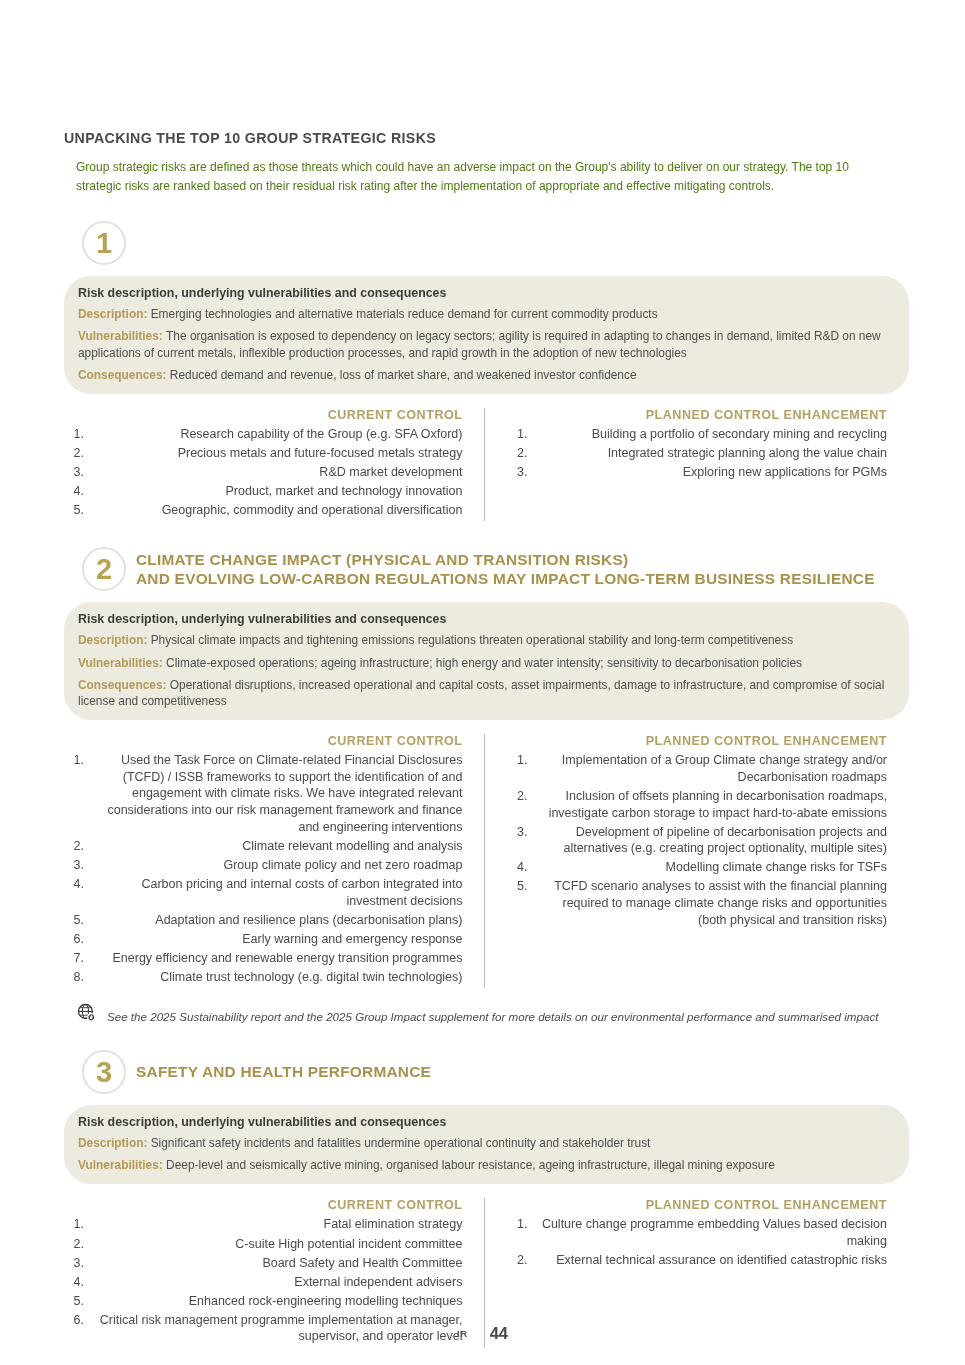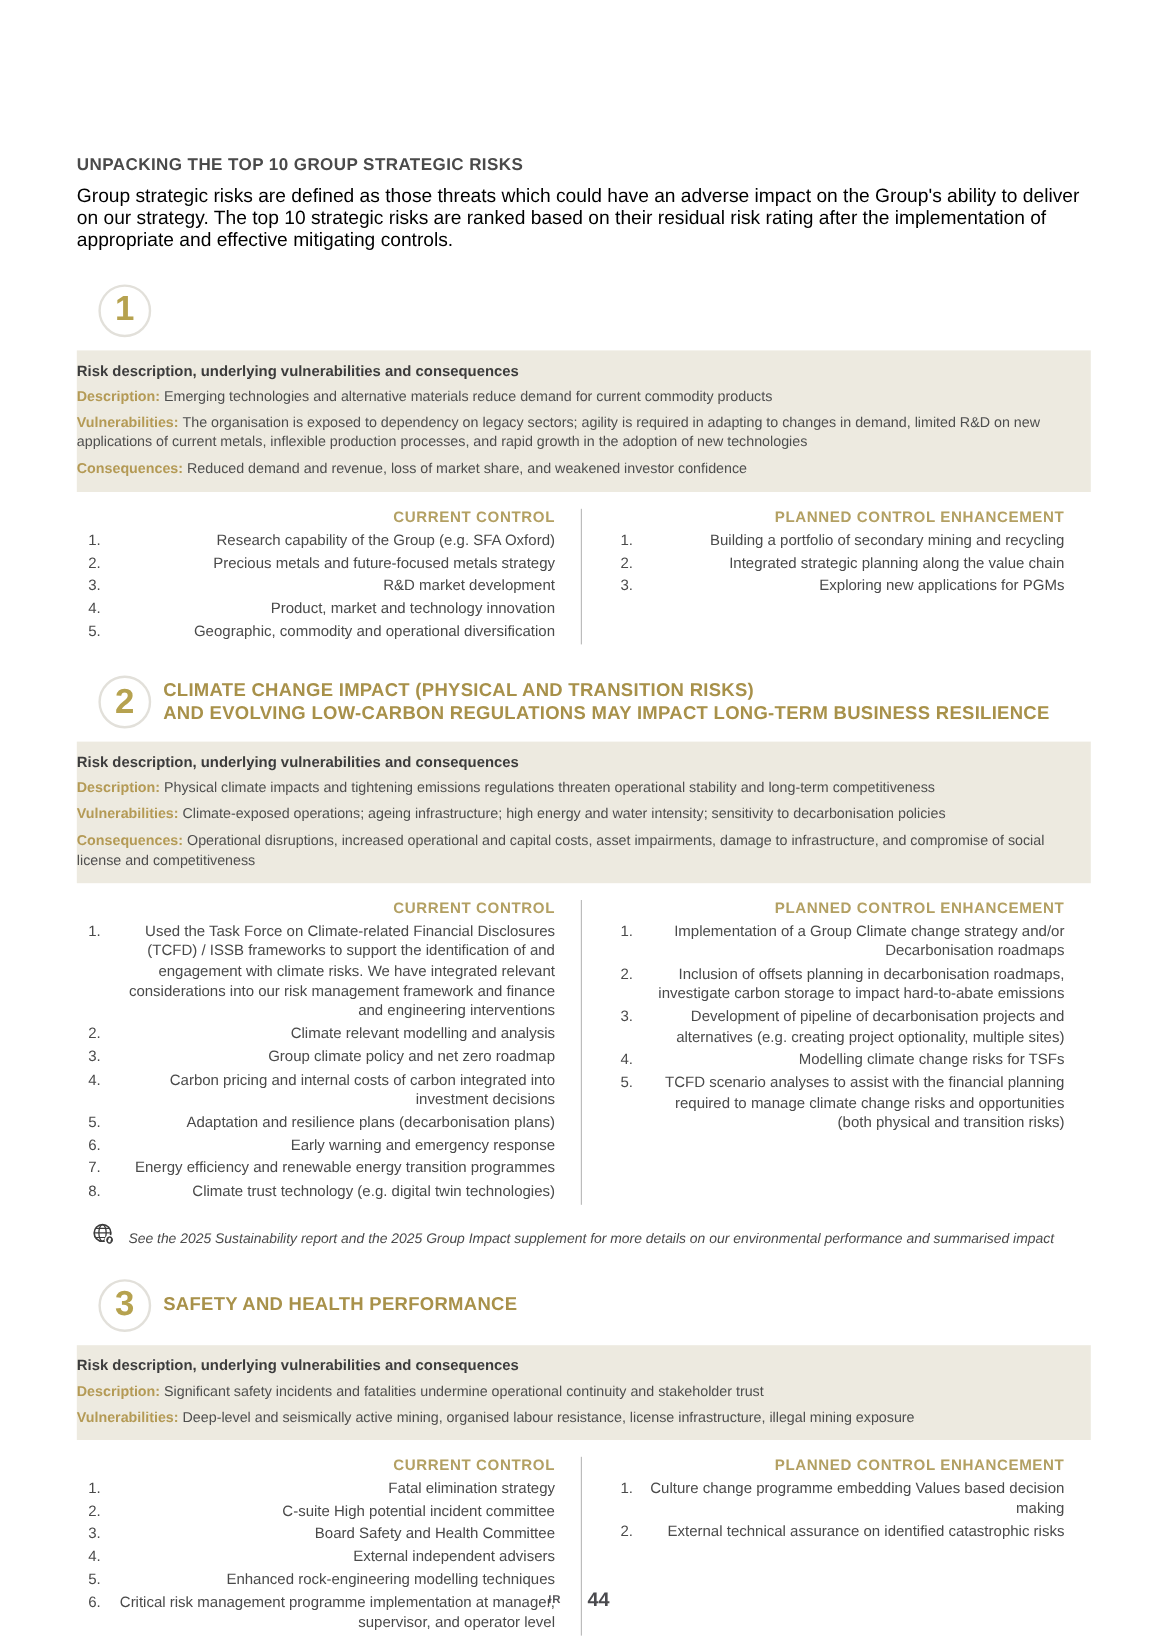--- a/index.html
+++ b/index.html
@@ -27,24 +27,24 @@
   
   .intro-title {
     font-size: 14.2px;
     font-weight: bold;
     letter-spacing: 0.35px;
     color: #4a4a4a;
     margin: 0 0 9px 0;
     text-transform: uppercase;
   }
   .intro-body {
-    font-size: 16px;
+    font-size: 12px;
     line-height: 18.6px;
-    color: #000000;
-    margin: 0;
+    color: #4d7c0f;
+    margin: 12px;
     max-width: 845px;
   }
 
   
   .risk { margin-top: 26px; }
   .risk-head {
     display: flex;
     align-items: center;
     min-height: 44px;
     margin-left: 18px;
@@ -76,22 +76,23 @@
     text-transform: uppercase;
     margin-left: 10px;
     max-width: 790px;
   }
   .risk-title .ln { display: block; }
 
   
   .desc-box {
     background: #edeae0;
     margin-top: 11px;
-    padding: 10px 14px 11px 0;
+    padding: 10px 14px 11px 14px;
     box-sizing: border-box;
+    border-radius: 27px;
   }
   .desc-heading {
     font-size: 12.4px;
     font-weight: bold;
     color: #3c3c3c;
     margin-bottom: 6px;
   }
   .desc-row {
     font-size: 11.9px;
     line-height: 16.2px;
@@ -303,21 +304,21 @@
       <div class="risk">
         <div class="risk-head">
           <div class="badge">3</div>
           <div class="risk-title">
             <span class="ln">SAFETY AND HEALTH PERFORMANCE</span>
           </div>
         </div>
         <div class="desc-box">
           <div class="desc-heading">Risk description, underlying vulnerabilities and consequences</div>
           <div class="desc-row"><span class="desc-label">Description: </span><span>Significant safety incidents and fatalities undermine operational continuity and stakeholder trust</span></div>
-          <div class="desc-row"><span class="desc-label">Vulnerabilities: </span><span>Deep-level and seismically active mining, organised labour resistance, license infrastructure, illegal mining exposure</span></div>
+          <div class="desc-row"><span class="desc-label">Vulnerabilities: </span><span>Deep-level and seismically active mining, organised labour resistance, ageing infrastructure, illegal mining exposure</span></div>
         </div>
         <div class="cols">
           <div class="col col-left">
             <div class="col-title">CURRENT CONTROL</div>
             <ol class="ctrl-list">
               <li>Fatal elimination strategy</li>
               <li>C-suite High potential incident committee</li>
               <li>Board Safety and Health Committee</li>
               <li>External independent advisers</li>
               <li>Enhanced rock-engineering modelling techniques</li>

